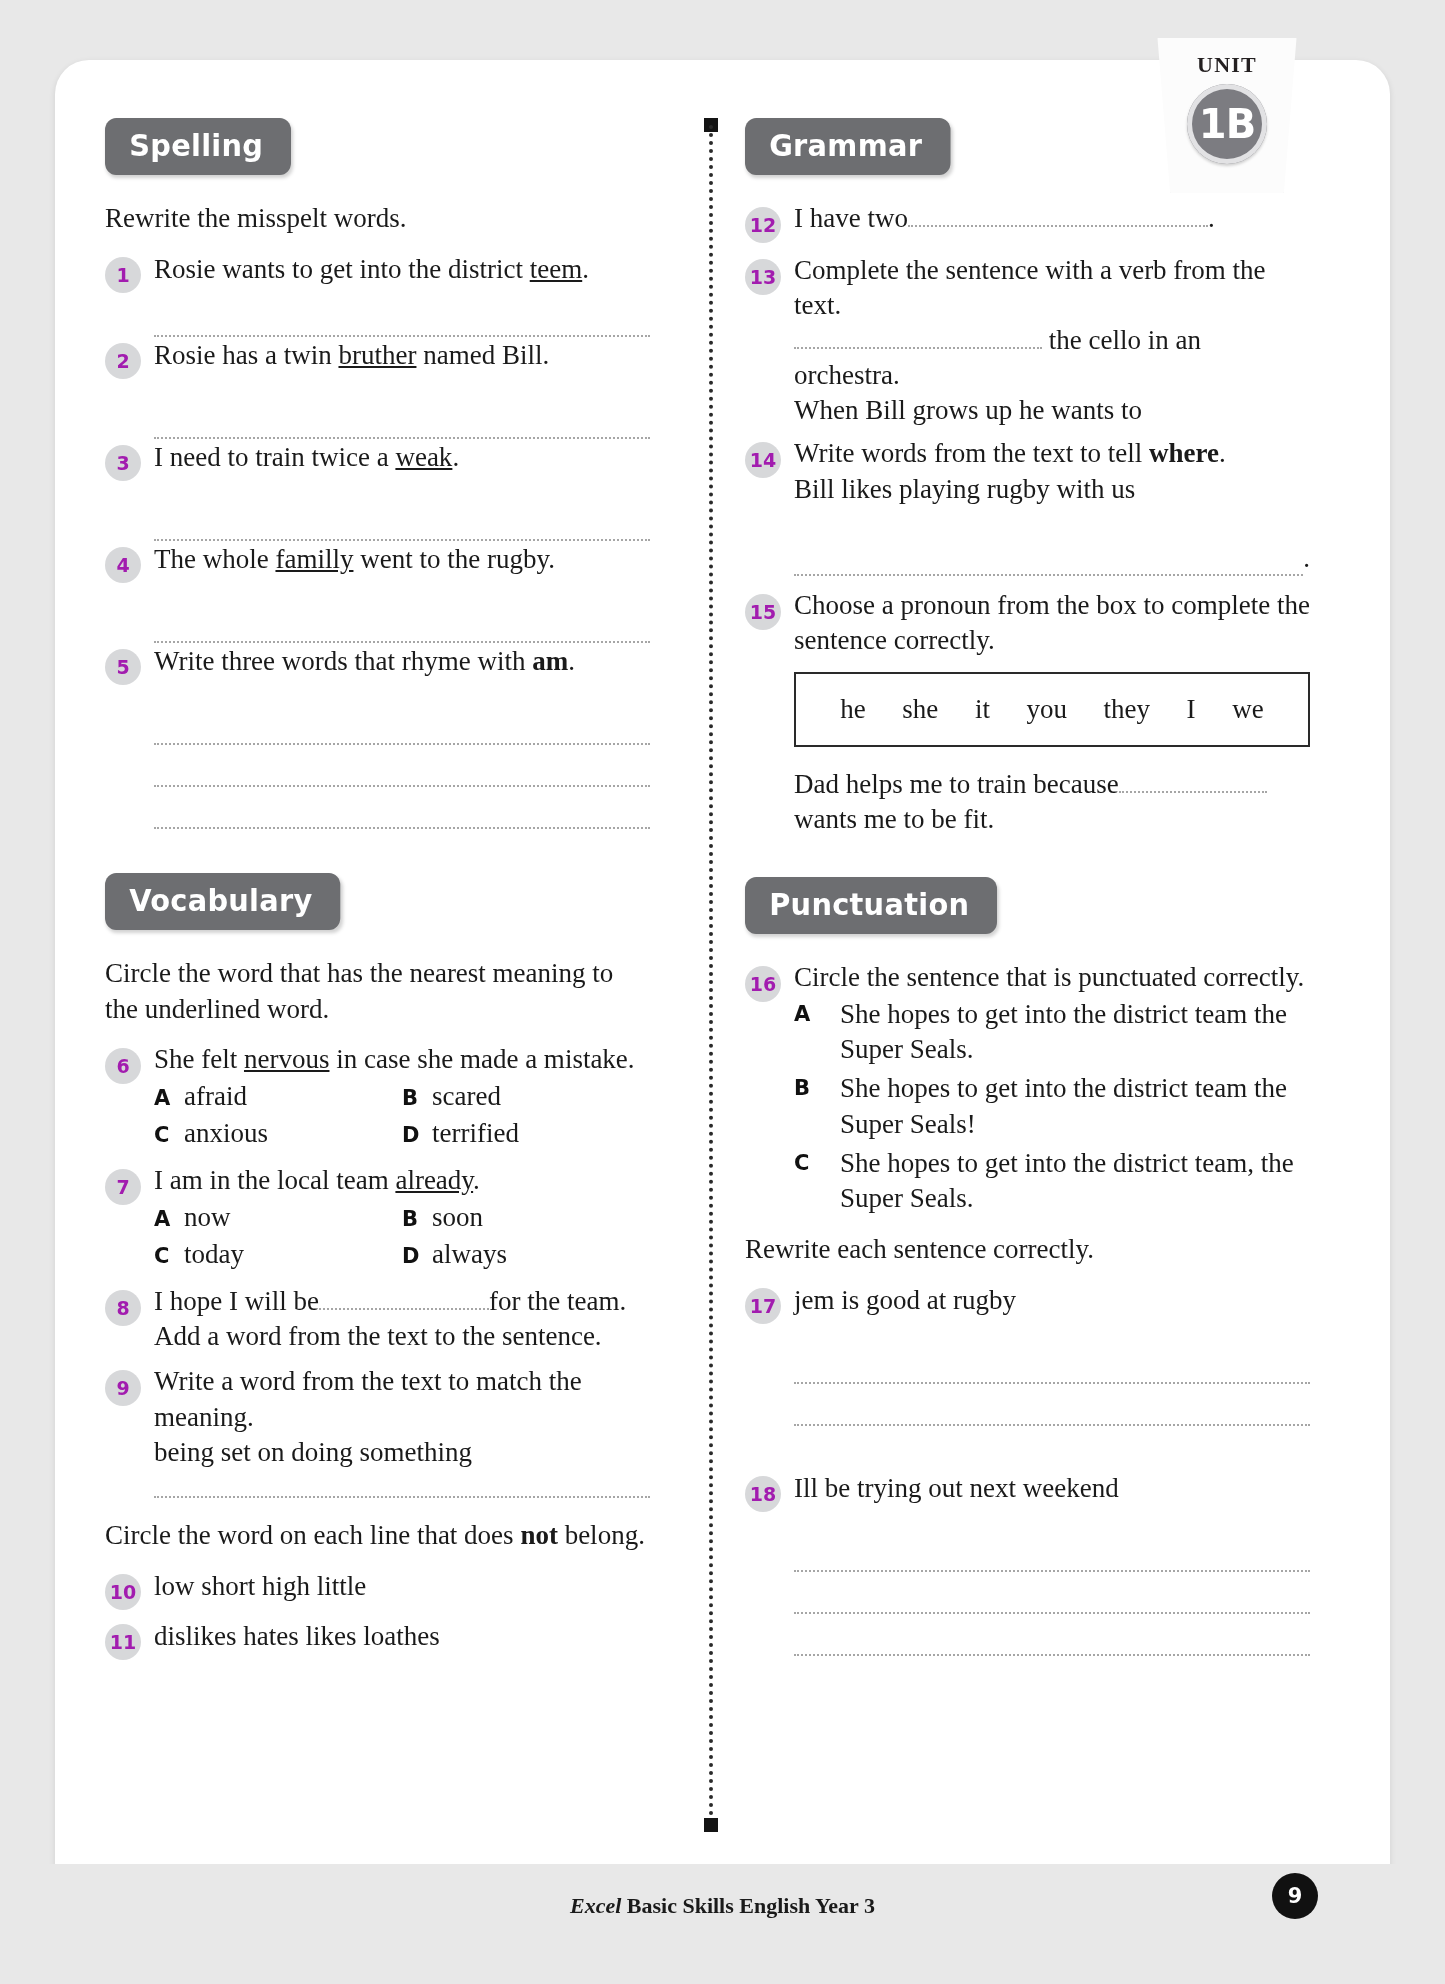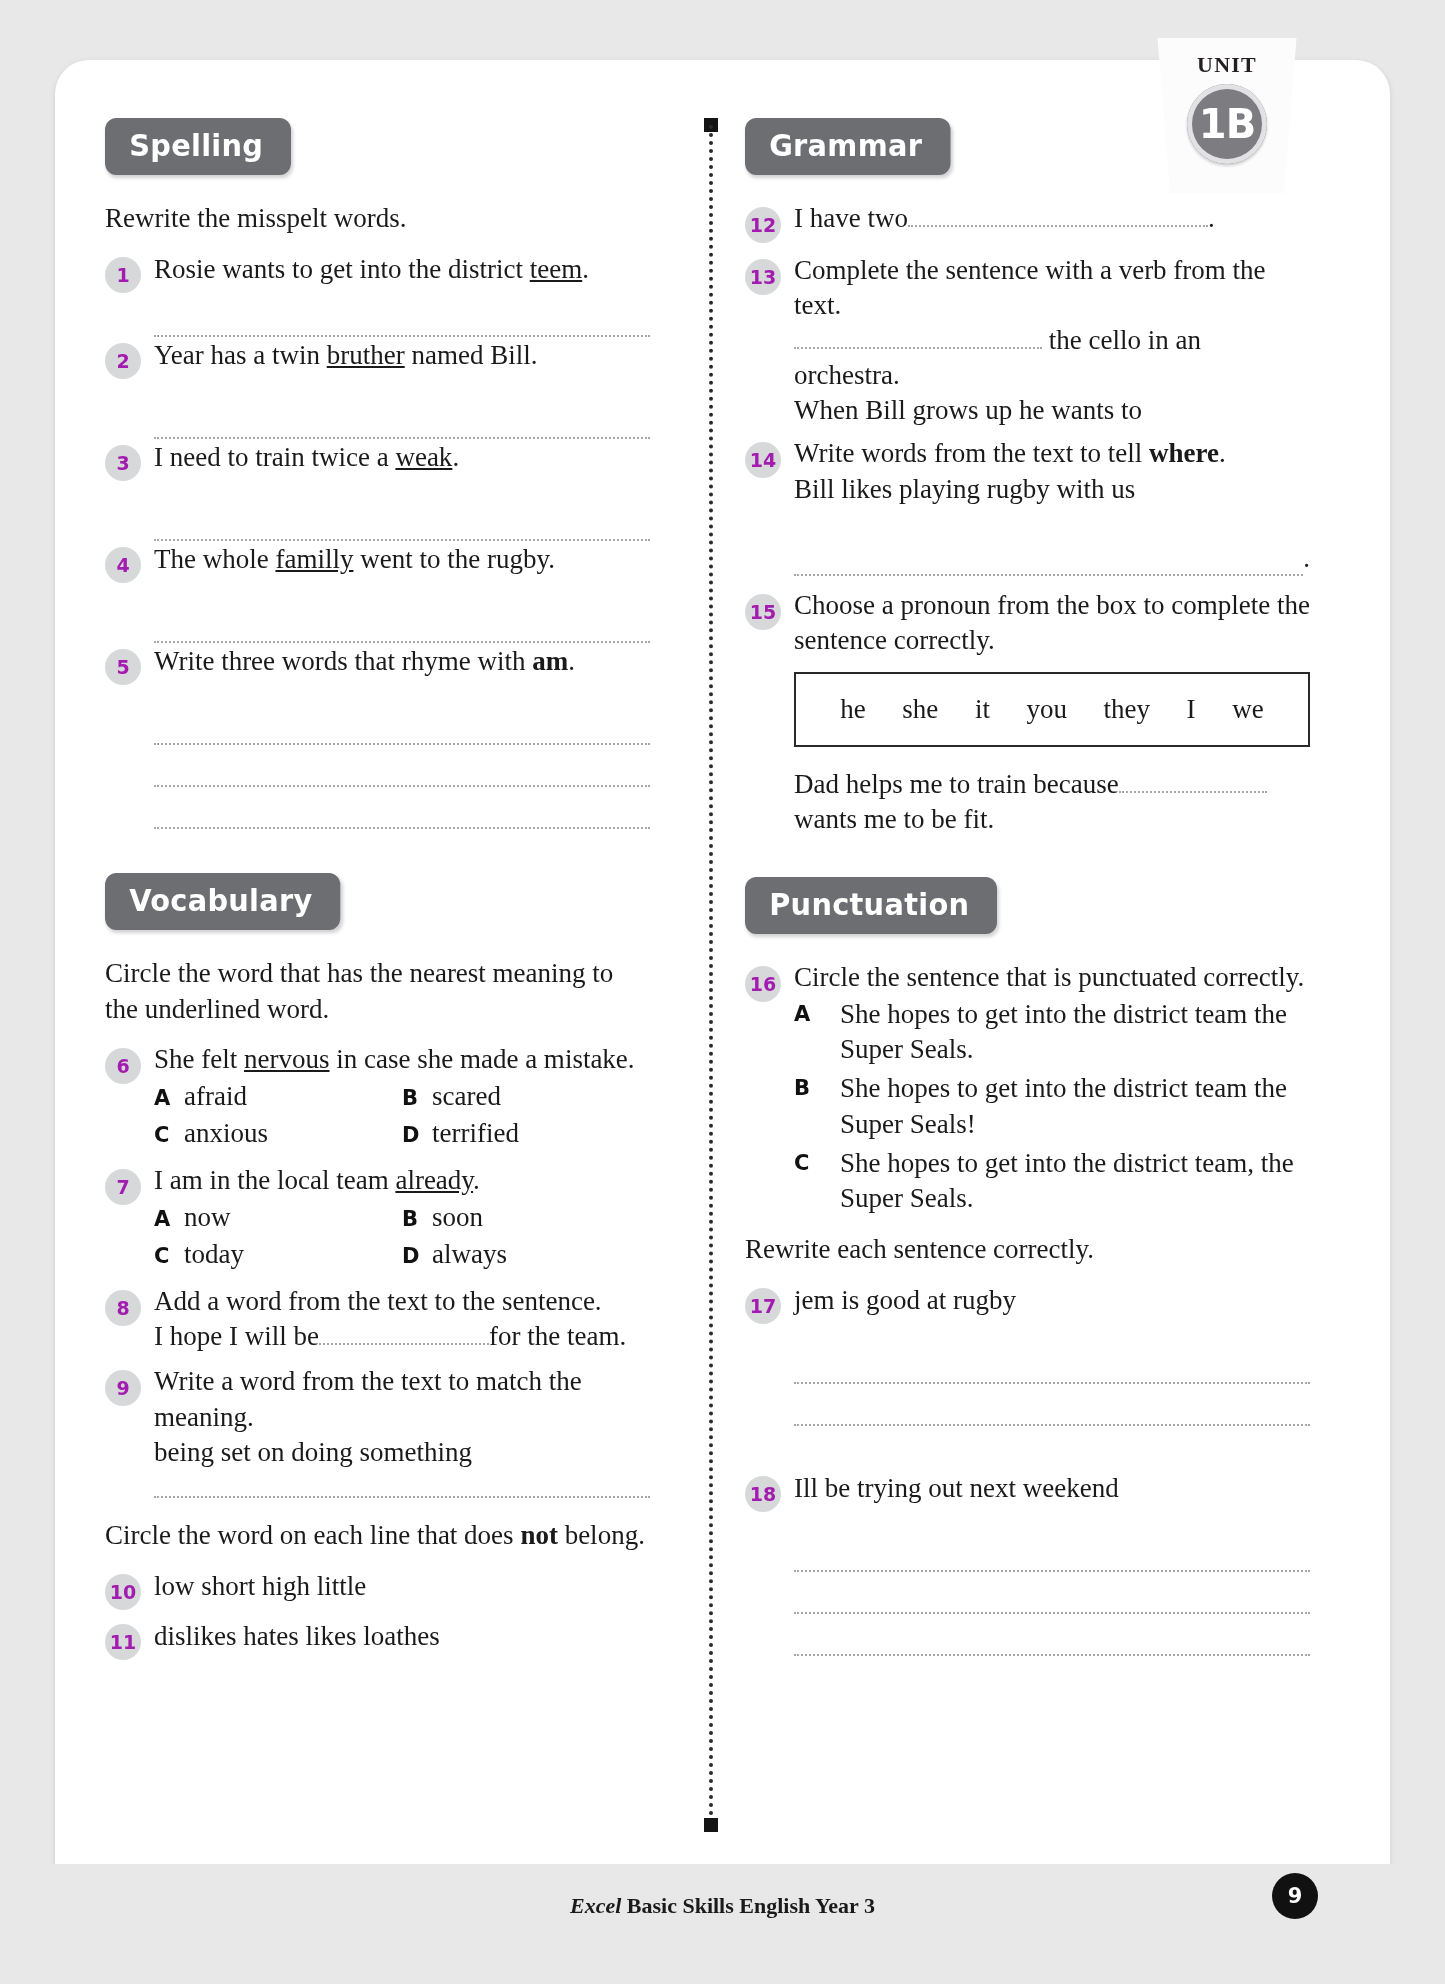--- a/index.html
+++ b/index.html
@@ -265,21 +265,21 @@
   <div class="instr">Rewrite the misspelt words.</div>
 
   <div class="q">
     <div class="qnum">1</div>
     <div class="qbody"><span>Rosie wants to get into the district </span><u>teem</u><span>.</span></div>
   </div>
   <div class="ans-line first"></div>
 
   <div class="q">
     <div class="qnum">2</div>
-    <div class="qbody"><span>Year has a twin </span><u>bruther</u><span> named Bill.</span></div>
+    <div class="qbody"><span>Rosie has a twin </span><u>bruther</u><span> named Bill.</span></div>
   </div>
   <div class="ans-line tall"></div>
 
   <div class="q">
     <div class="qnum">3</div>
     <div class="qbody"><span>I need to train twice a </span><u>weak</u><span>.</span></div>
   </div>
   <div class="ans-line tall"></div>
 
   <div class="q">
@@ -354,22 +354,22 @@
             <span class="mc-text">always</span>
           </div>
         </div>
       </div>
     </div>
   </div>
 
   <div class="q" style="margin-top:10px;">
     <div class="qnum">8</div>
     <div class="qbody tight">
+      <div><span>I hope I will be</span><span class="blank" style="width:170px;"></span><span>for the team.</span></div>
       <div>Add a word from the text to the sentence.</div>
-      <div><span>I hope I will be</span><span class="blank" style="width:170px;"></span><span>for the team.</span></div>
     </div>
   </div>
 
   <div class="q" style="margin-top:10px;">
     <div class="qnum">9</div>
     <div class="qbody tight">
       <div>Write a word from the text to match the meaning.</div>
       <div>being set on doing something</div>
     </div>
   </div>

